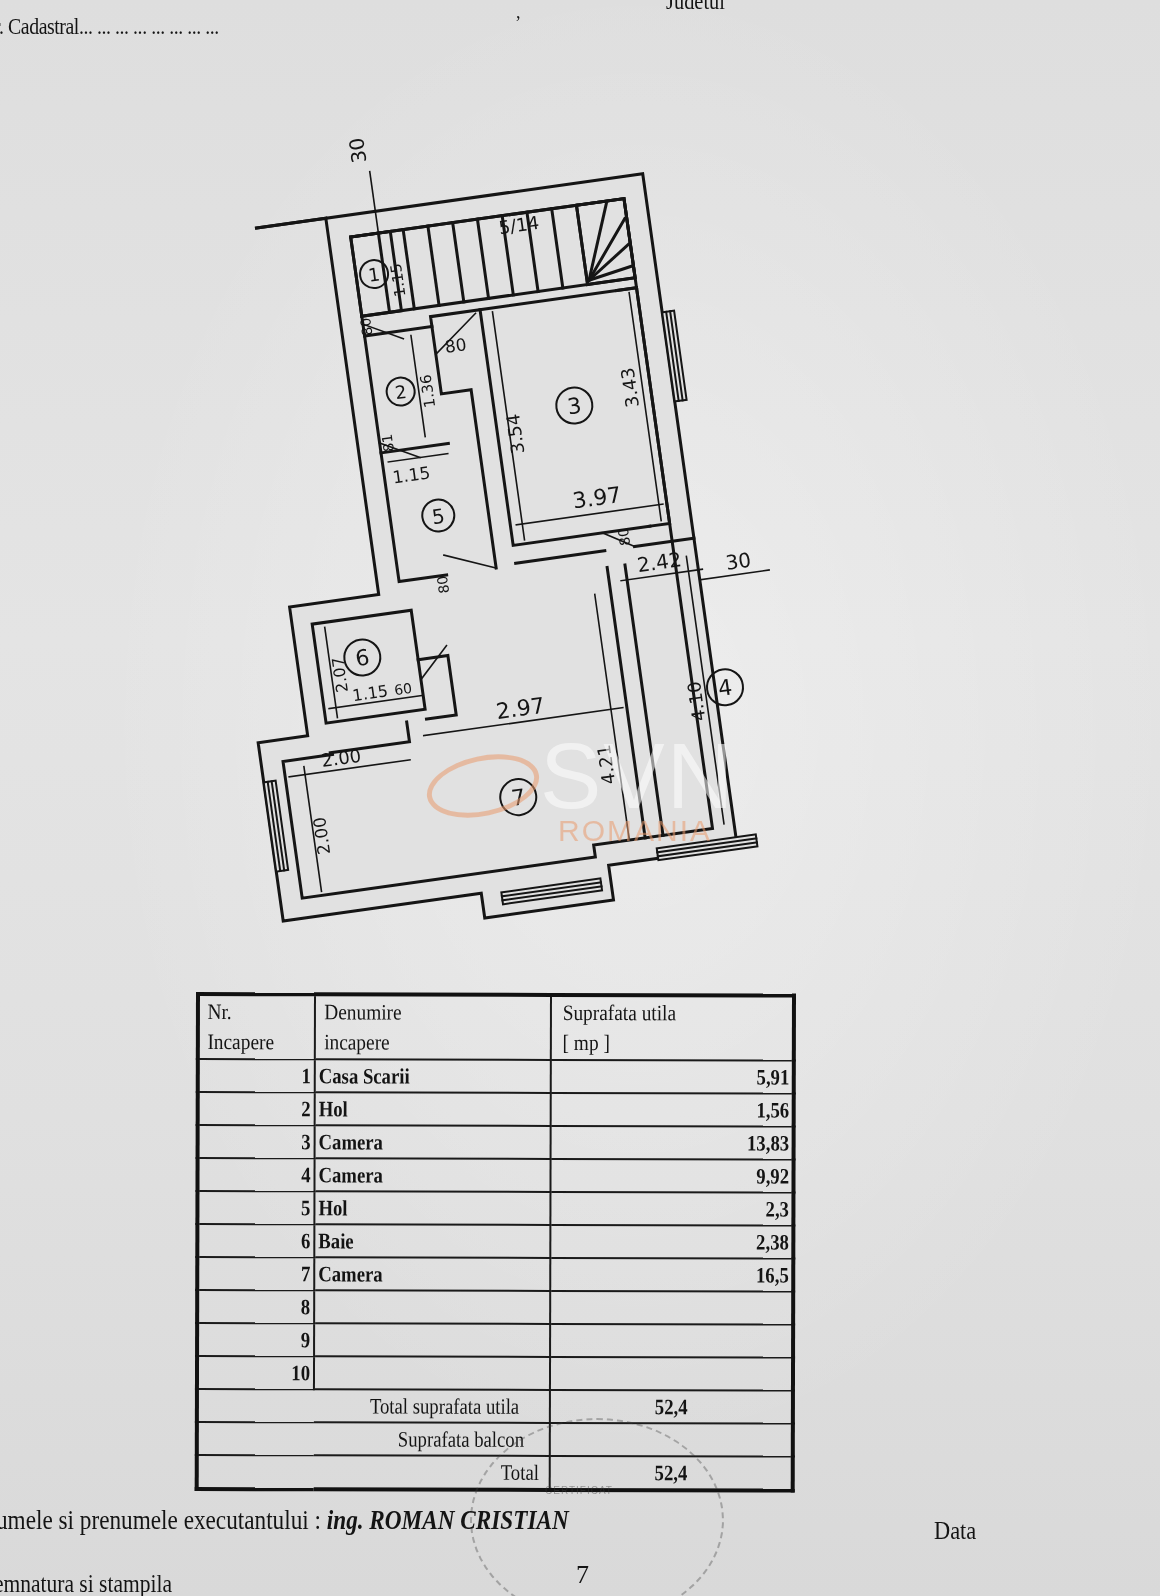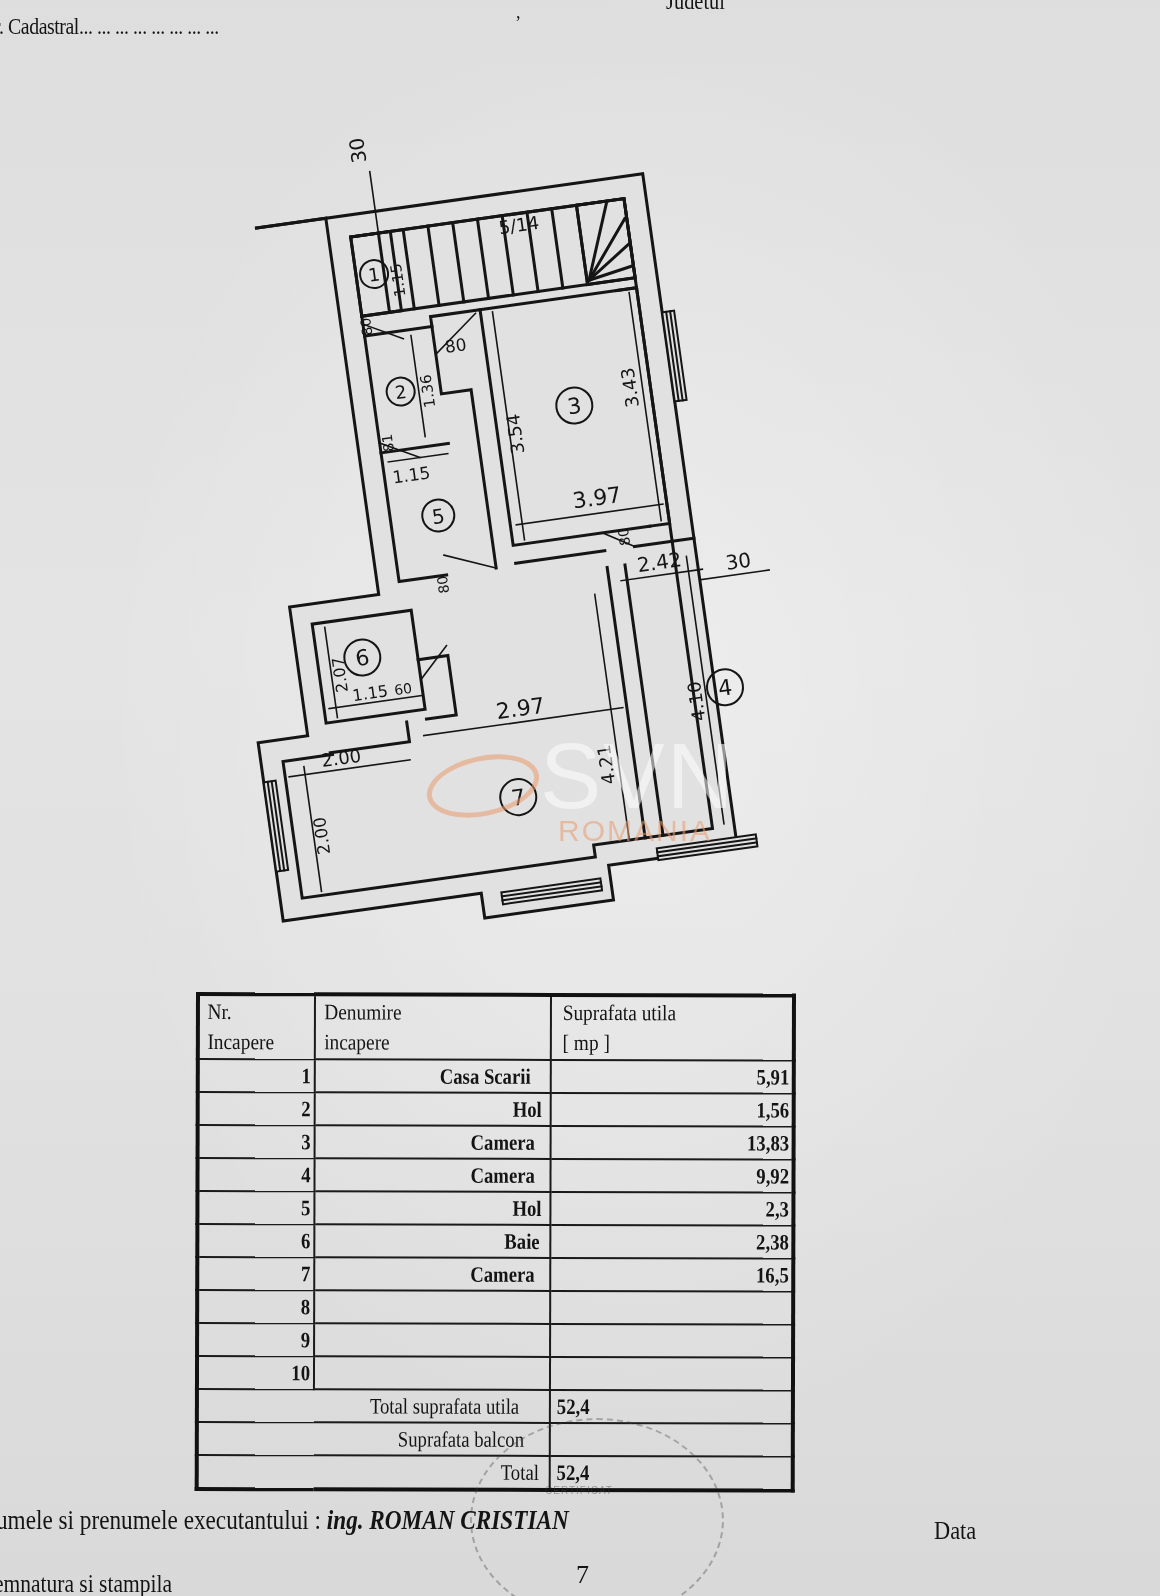--- a/index.html
+++ b/index.html
@@ -51,28 +51,28 @@
   }
   .room-table td, .room-table th {
     border: 2.5px solid #1a1a1a; padding: 0 3px; height: 31px; font-size: 22px;
     transform-origin: left center;
   }
   .room-table th {
     font-weight: 400; height: 62px; line-height: 30px; text-align: left; vertical-align: middle;
   }
   .room-table .th-inner { display: inline-block; transform: scaleX(0.88); }
   .room-table td.nr { width: 108px; text-align: right; font-weight: 700; }
-  .room-table td.name { width: 228px; text-align: right; font-weight: 700; }
+  .room-table td.name { width: 228px; text-align: left; font-weight: 700; }
   .room-table td.area { text-align: right; font-weight: 700; }
   .room-table .cell-text { display: inline-block; transform: scaleX(0.85); }
   .room-table td.nr .cell-text, .room-table td.area .cell-text { transform-origin: right center; }
   .room-table td.name .cell-text { transform-origin: left center; }
   .room-table tr.summary td { font-weight: 400; }
   .room-table tr.summary td.sum-label { text-align: right; }
-  .room-table tr.summary td.sum-val { text-align: left; font-weight: 700; margin-left: 9px; }
+  .room-table tr.summary td.sum-val { text-align: center; font-weight: 700; margin-left: 9px; }
   .room-table tr.summary td.sum-label .cell-text { transform-origin: left center; }
 
   .stamp {
     position: absolute; left: 470px; top: 1418px; width: 250px; height: 200px;
     border: 2px dashed rgba(60,60,60,0.35); border-radius: 50%; pointer-events: none;
   }
   .stamp-text {
     position: absolute; left: 545px; top: 1485px; font-size: 10px; color: rgba(60,60,60,0.45);
     font-family: "Liberation Sans", sans-serif; letter-spacing: 1px;
   }

